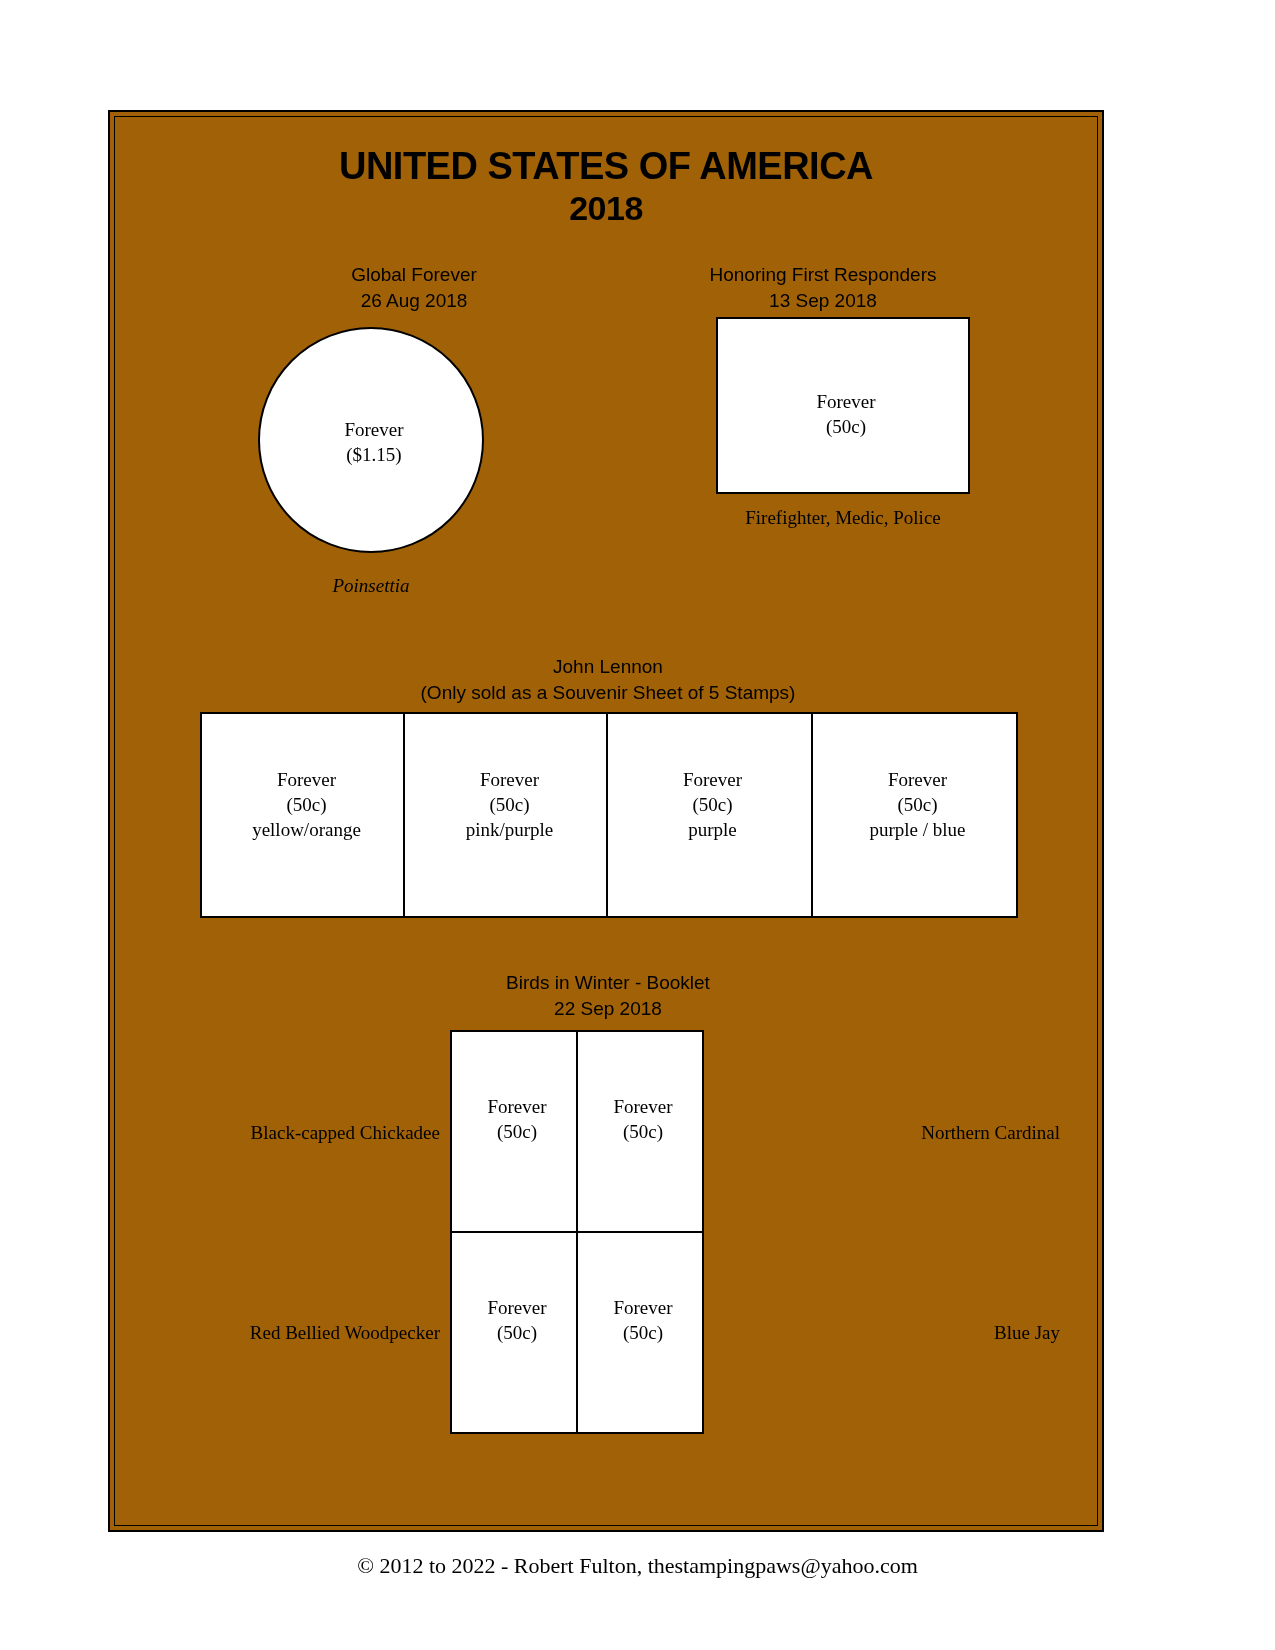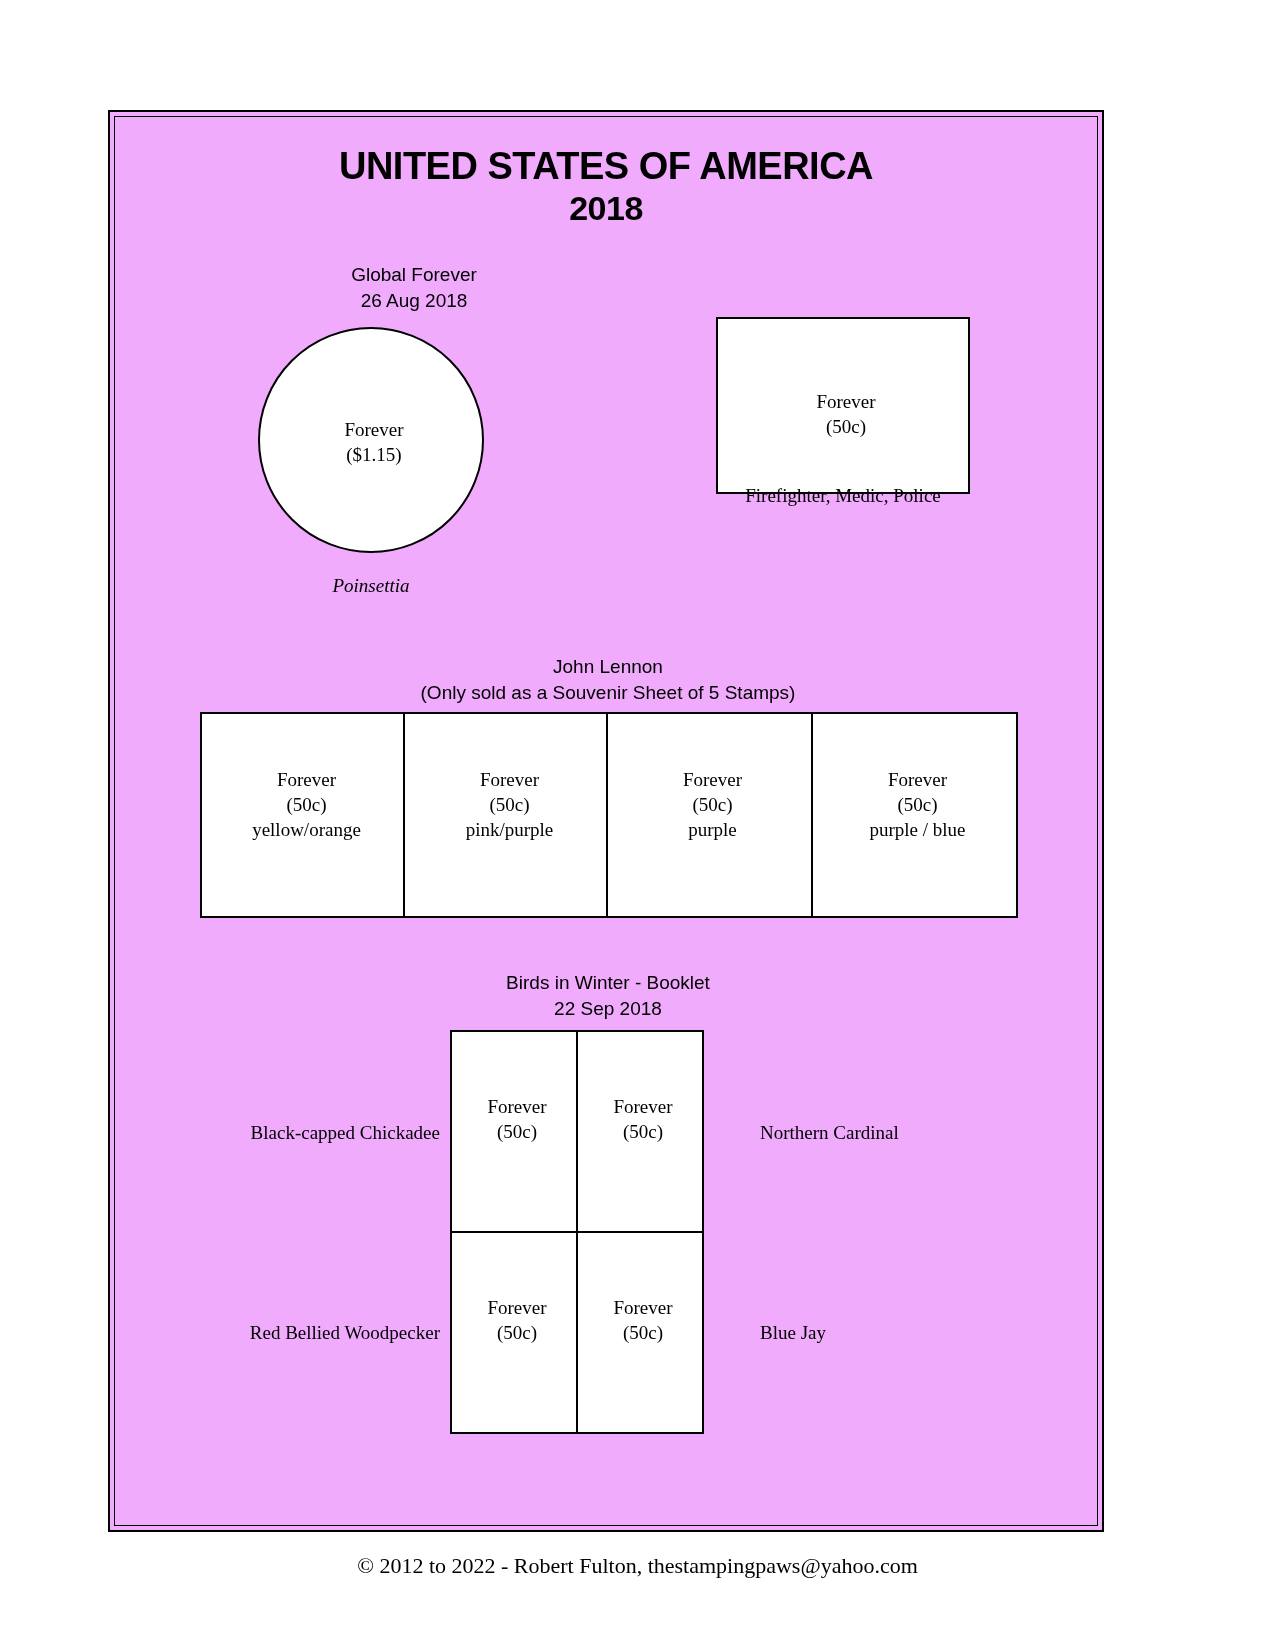--- a/index.html
+++ b/index.html
@@ -16,21 +16,21 @@
   }
 
   
   #album-page {
     position: absolute;
     left: 108px;
     top: 110px;
     width: 996px;
     height: 1422px;
     border: 2px solid #000;
-    background: #f0abfc;
+    background: #a16207;
   }
   #album-page-inner {
     position: absolute;
     left: 4px;
     top: 4px;
     right: 4px;
     bottom: 4px;
     border: 1px solid #000;
   }
 
@@ -76,21 +76,21 @@
     padding-left: 6px;
   }
   .caption {
     position: absolute;
     font-family: "Liberation Serif", serif;
     font-size: 19px;
     line-height: 24px;
     white-space: nowrap;
   }
   .caption.center { text-align: center; }
-  .caption.left  { text-align: left; }
+  .caption.left  { text-align: right; }
   .caption.right { text-align: right; }
 
   
   #global-forever-head { left: 164px; top: 150px; width: 280px; }
   #global-forever-stamp {
     left: 148px;
     top: 215px;
     width: 226px;
     height: 226px;
     border-radius: 50%;
@@ -101,21 +101,21 @@
 
   
   #first-responders-head { left: 573px; top: 150px; width: 280px; }
   #first-responders-stamp {
     left: 606px;
     top: 205px;
     width: 254px;
     height: 177px;
   }
   #first-responders-stamp .stamp-text { top: 70px; }
-  #first-responders-caption { left: 578px; top: 372px; width: 310px; }
+  #first-responders-caption { left: 578px; top: 394px; width: 310px; }
 
   
   #lennon-head { left: 188px; top: 522px; width: 620px; margin-top: 20px; }
   #lennon-row {
     position: absolute;
     left: 90px;
     top: 600px;
     width: 818px;
     height: 206px;
   }
@@ -181,20 +181,24 @@
 
   <div class="stamp" id="global-forever-stamp">
     <div class="stamp-text">
       <div>Forever</div>
       <div>($1.15)</div>
     </div>
   </div>
 
   <div class="caption center" id="poinsettia-caption">Poinsettia</div>
 
+  <div class="section-head" id="first-responders-head">
+    <div>Honoring First Responders</div>
+    <div>13 Sep 2018</div>
+  </div>
 
   <div class="stamp" id="first-responders-stamp">
     <div class="stamp-text">
       <div>Forever</div>
       <div>(50c)</div>
     </div>
   </div>
 
   <div class="caption center" id="first-responders-caption">Firefighter, Medic, Police</div>
 

